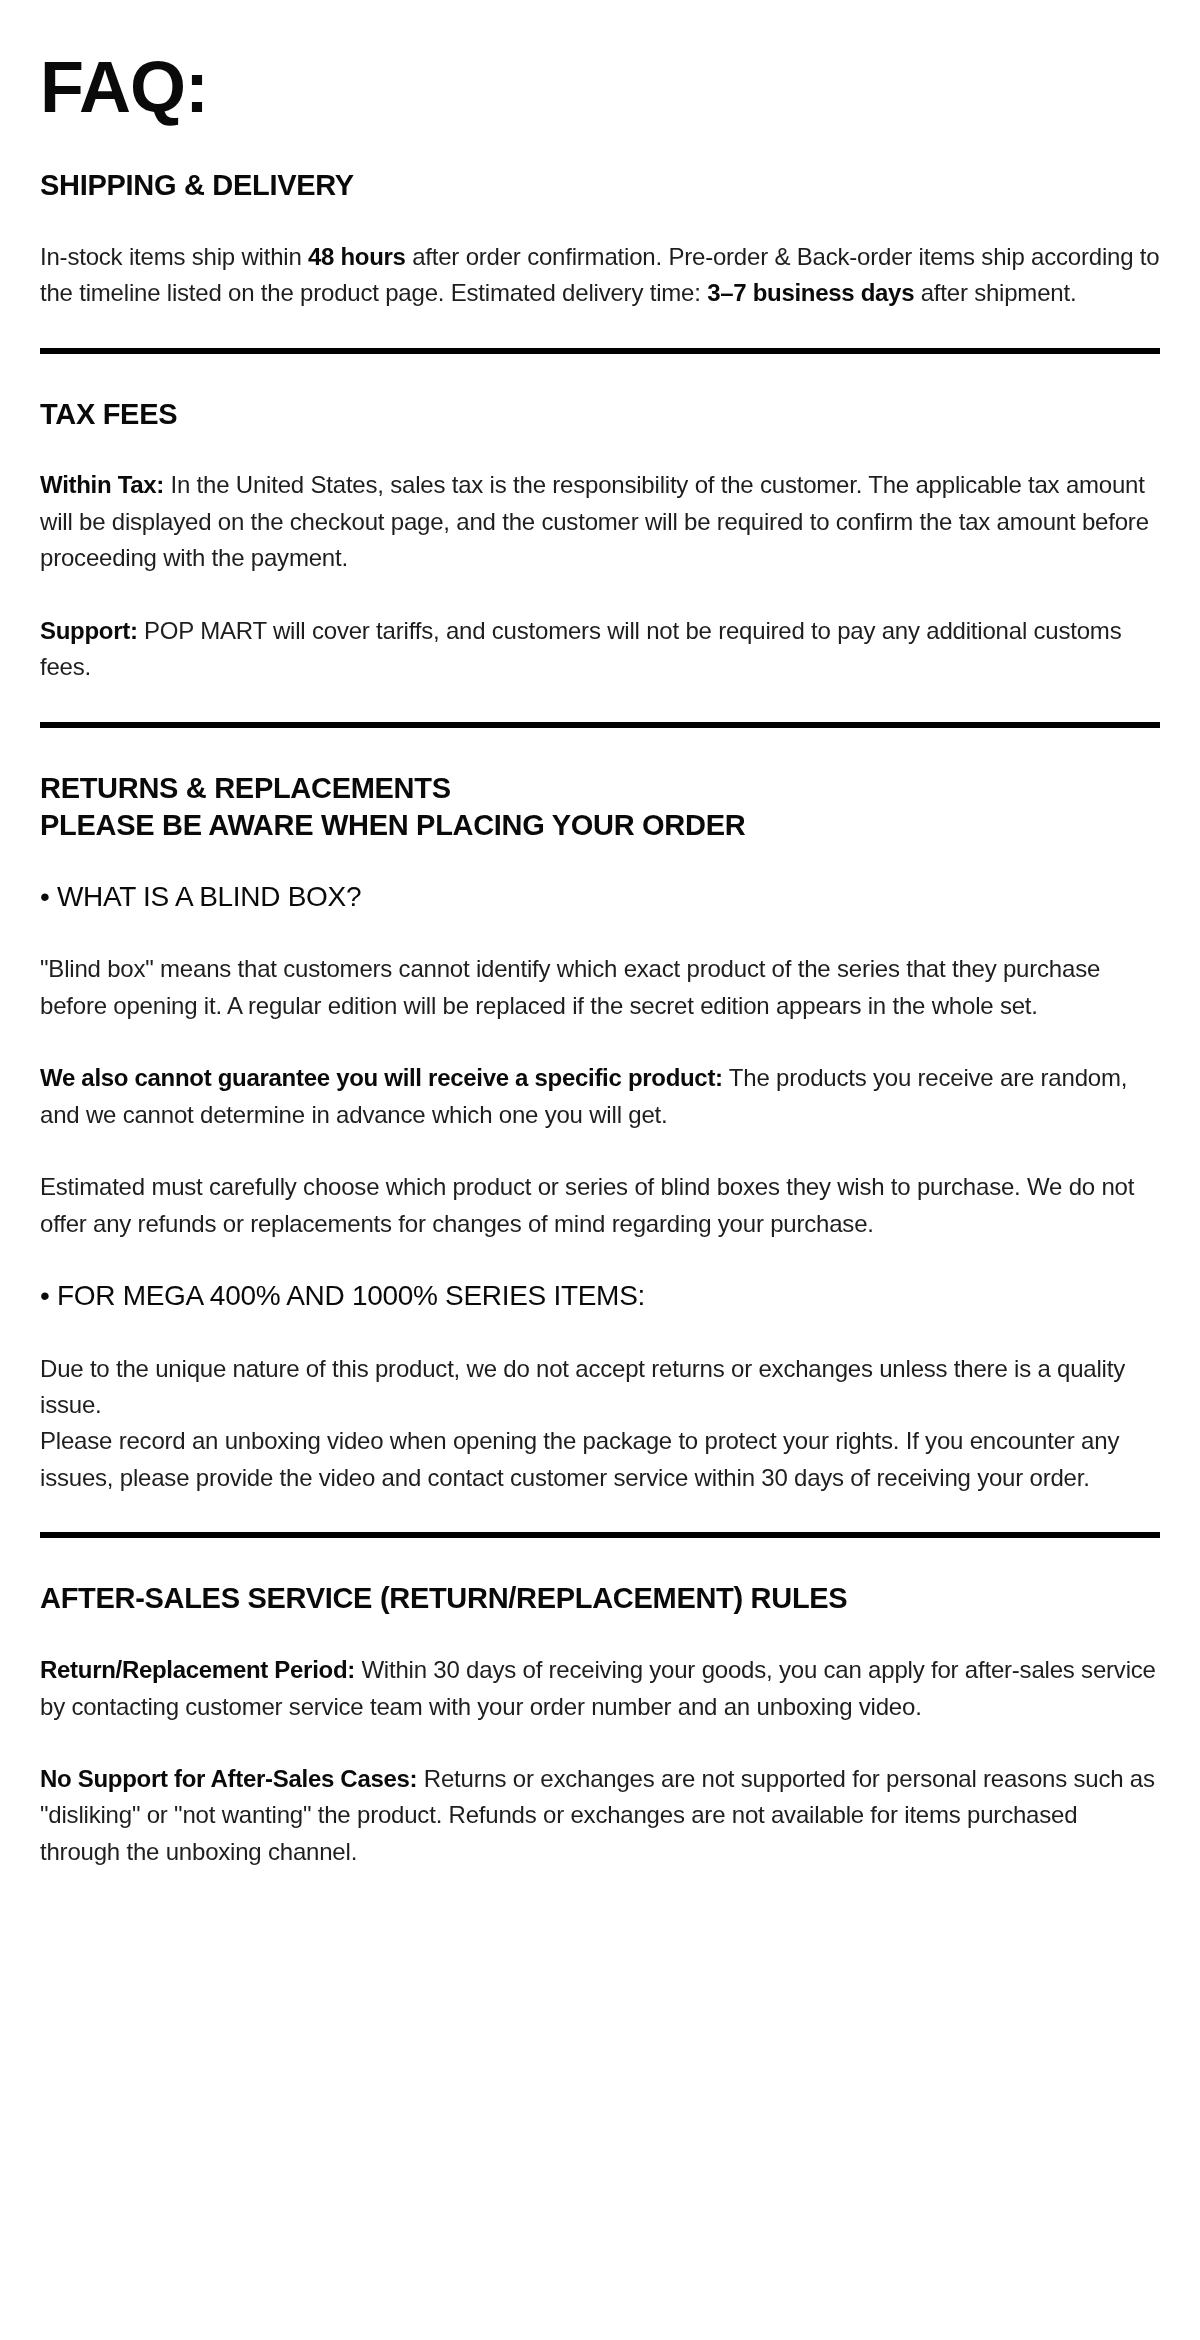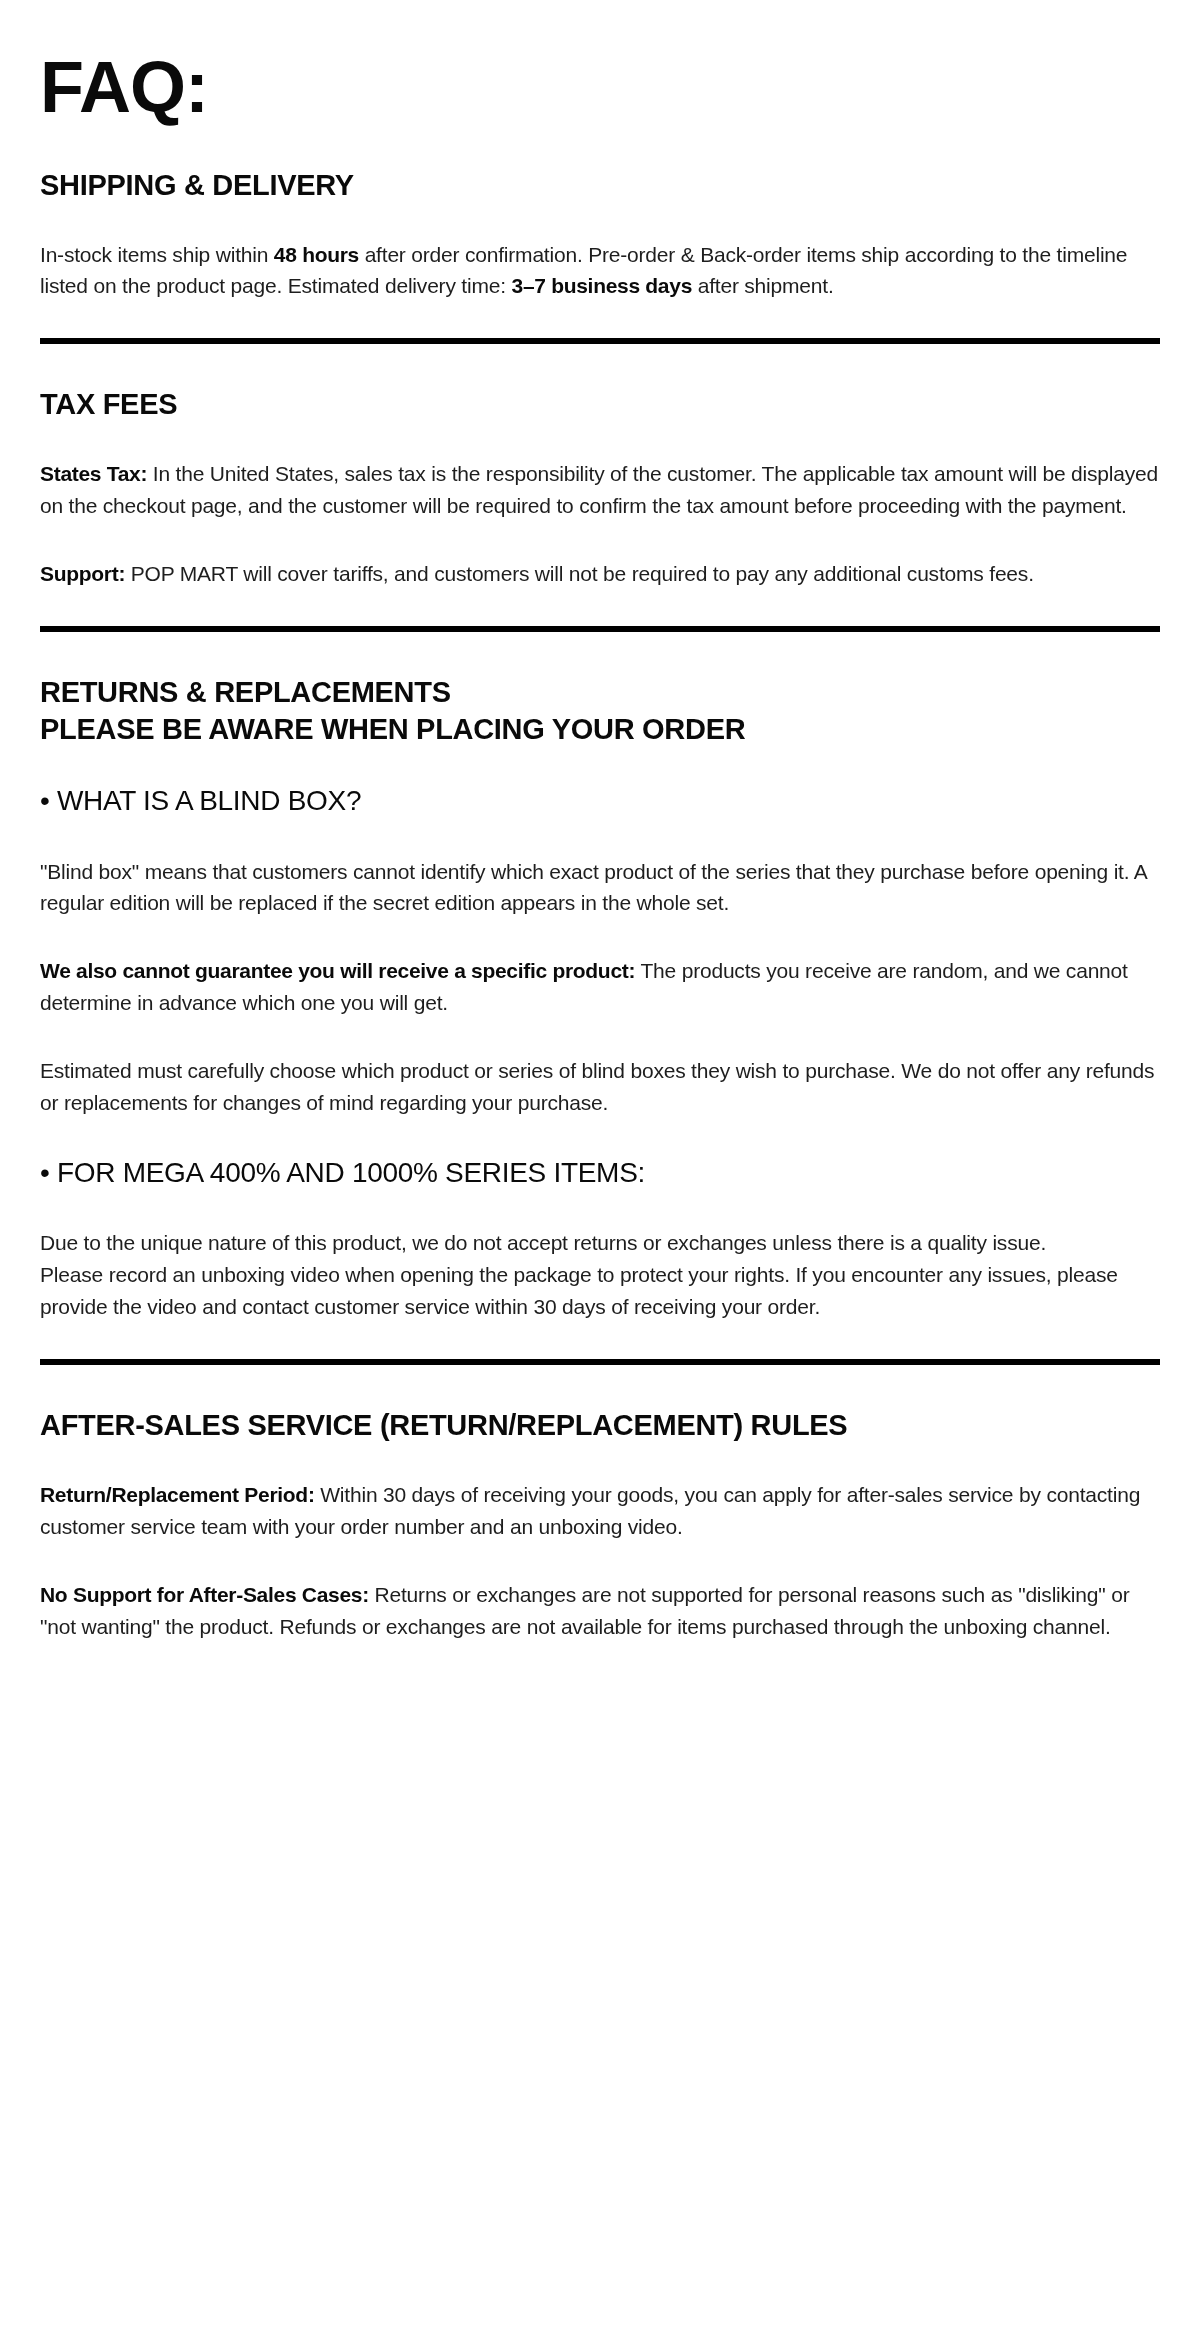--- a/index.html
+++ b/index.html
@@ -37,21 +37,21 @@
   h3.subheading{
     margin:0 0 36px 0;
     font-size:28px;
     line-height:1.3;
     font-weight:normal;
     letter-spacing:-0.3px;
     color:var(--heading);
   }
   p.para{
     margin:0 0 36px 0;
-    font-size:21px;
+    font-size:24px;
     line-height:1.52;
     letter-spacing:-0.2px;
     color:var(--body);
   }
   p.para b{
     color:var(--heading);
     letter-spacing:-0.3px;
   }
   hr.divider{
     border:0;
@@ -69,21 +69,21 @@
 
   <section>
     <h2>SHIPPING &amp; DELIVERY</h2>
     <p class="para"><span>In-stock items ship within </span><b>48 hours</b><span> after order confirmation. Pre-order &amp; Back-order items ship according to the timeline listed on the product page. Estimated delivery time: </span><b>3–7 business days</b><span> after shipment.</span></p>
   </section>
 
   <hr class="divider">
 
   <section>
     <h2>TAX FEES</h2>
-    <p class="para"><b>States Tax:</b><span> In the United States, sales tax is the responsibility of the customer. The applicable tax amount will be displayed on the checkout page, and the customer will be required to confirm the tax amount before proceeding with the payment.</span></p>
+    <p class="para"><b>Within Tax:</b><span> In the United States, sales tax is the responsibility of the customer. The applicable tax amount will be displayed on the checkout page, and the customer will be required to confirm the tax amount before proceeding with the payment.</span></p>
     <p class="para"><b>Support:</b><span> POP MART will cover tariffs, and customers will not be required to pay any additional customs fees.</span></p>
   </section>
 
   <hr class="divider">
 
   <section>
     <h2>
       <span>RETURNS &amp; REPLACEMENTS</span><br>
       <span>PLEASE BE AWARE WHEN PLACING YOUR ORDER</span>
     </h2>

